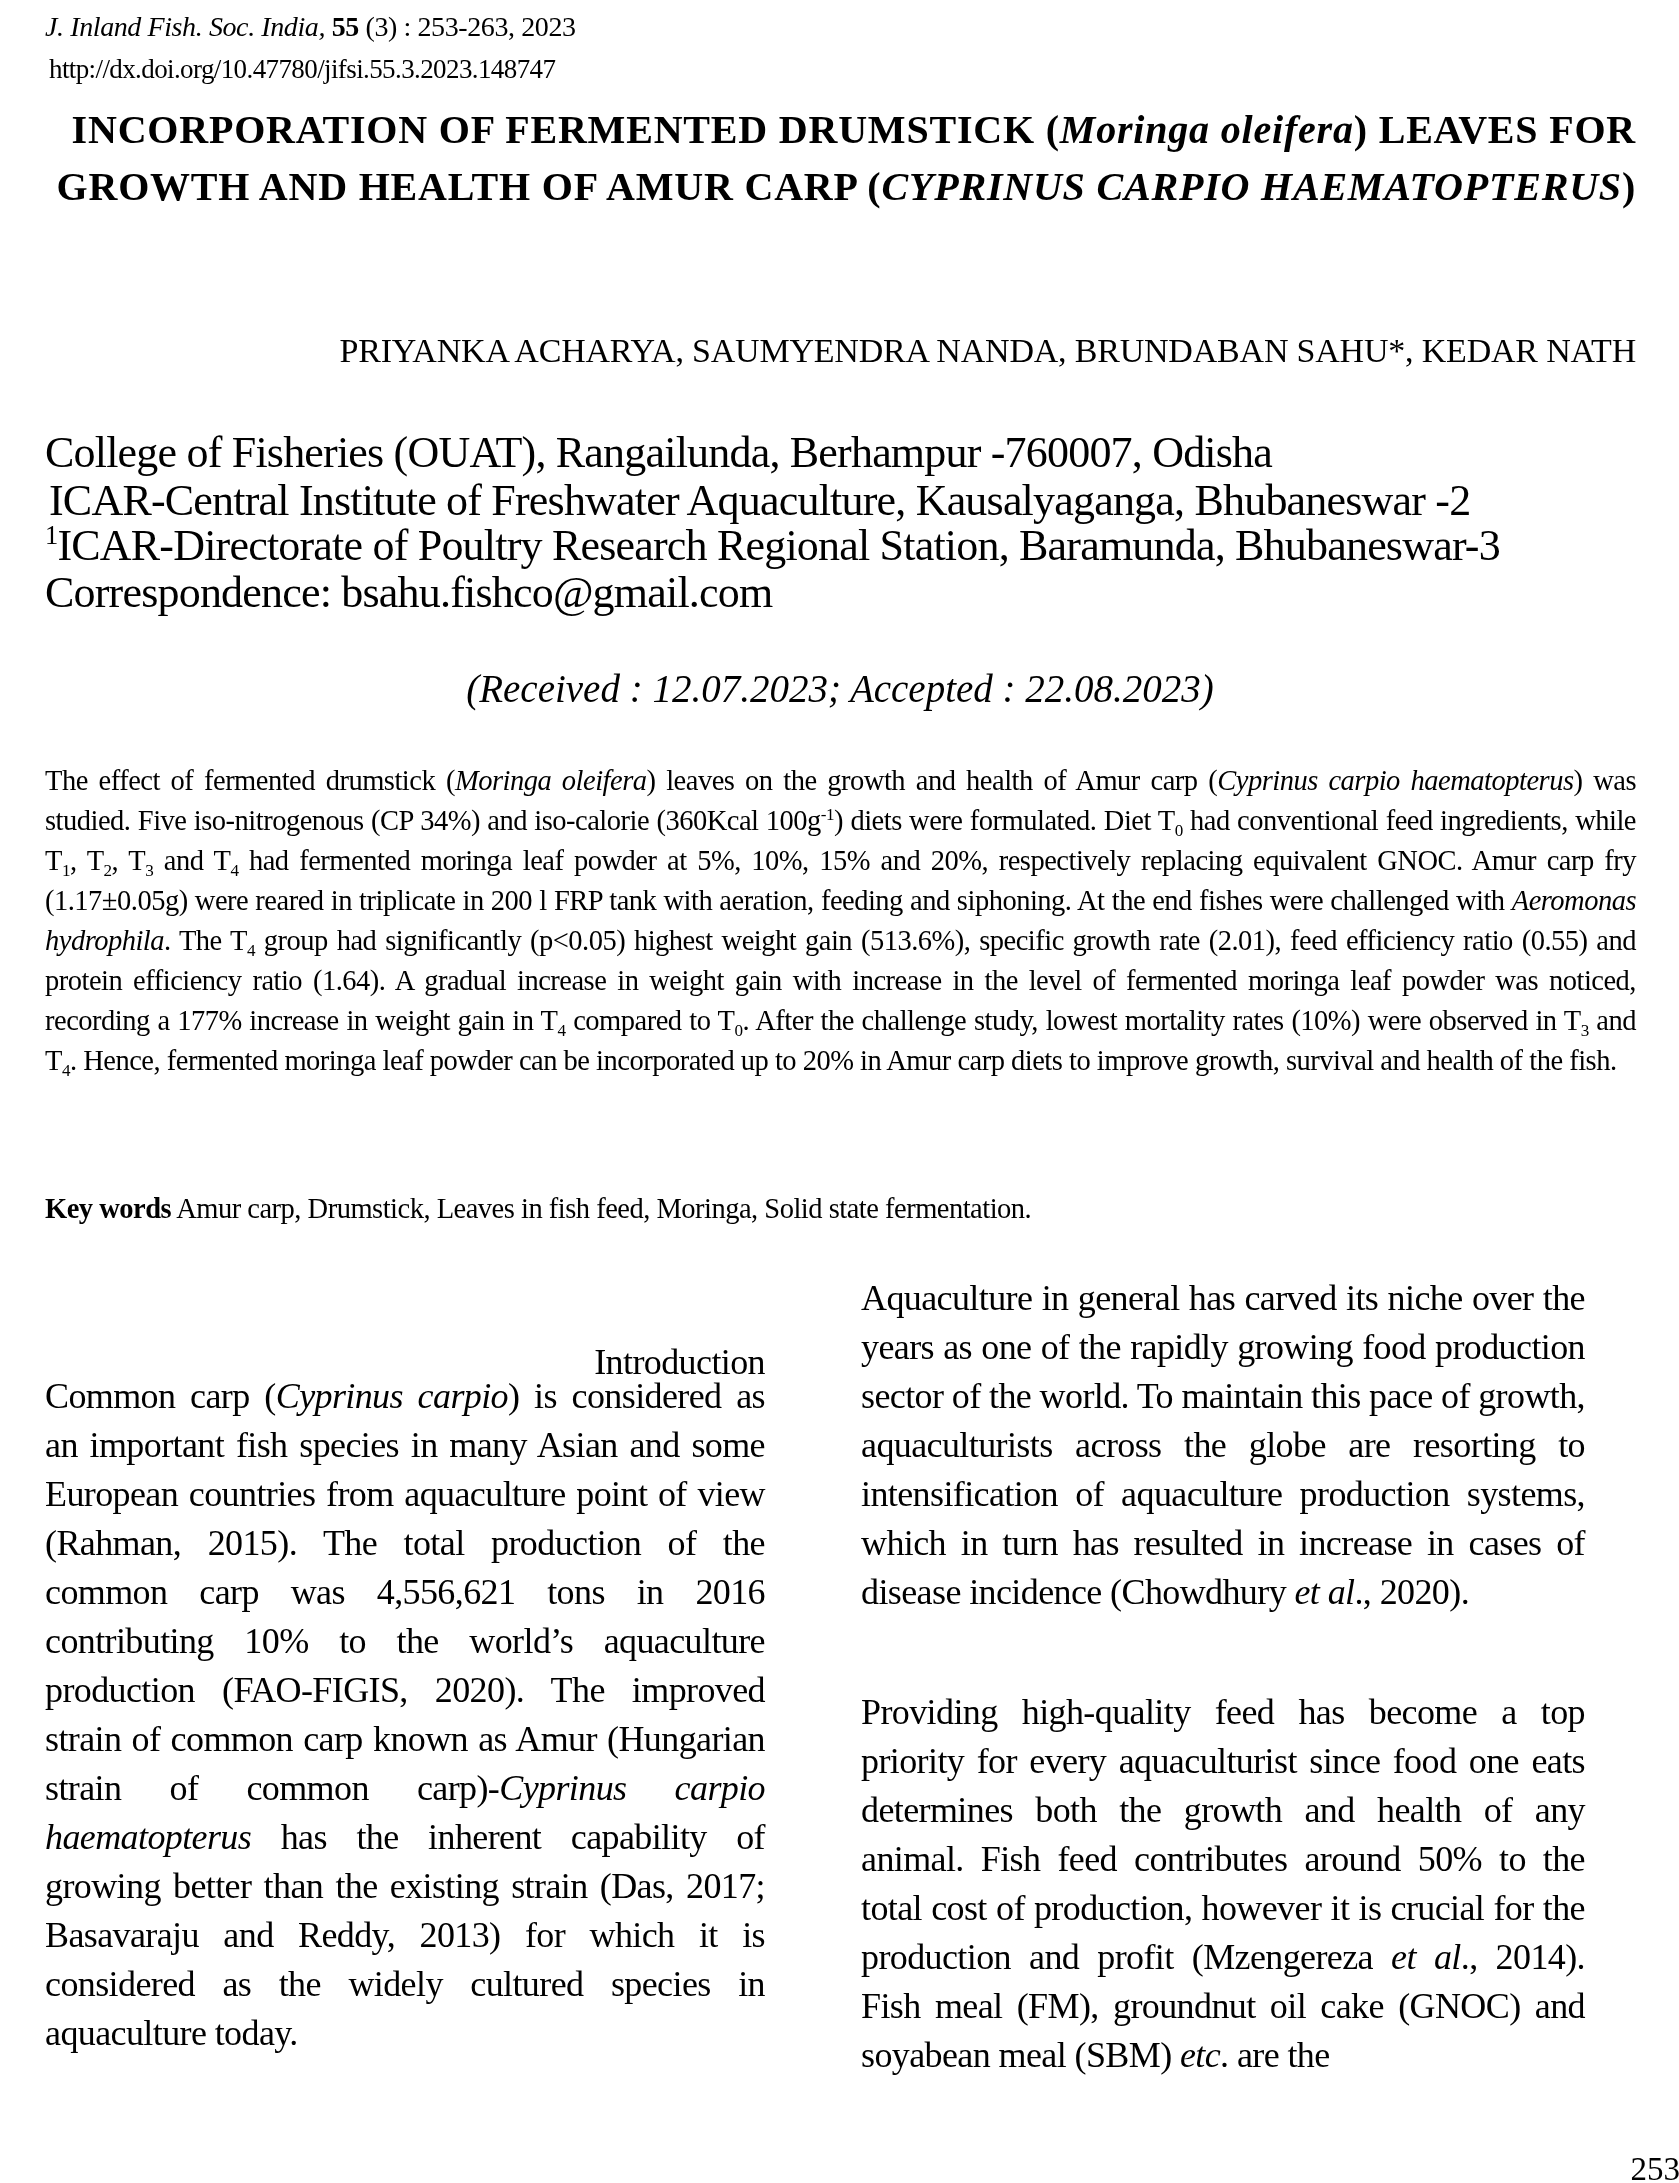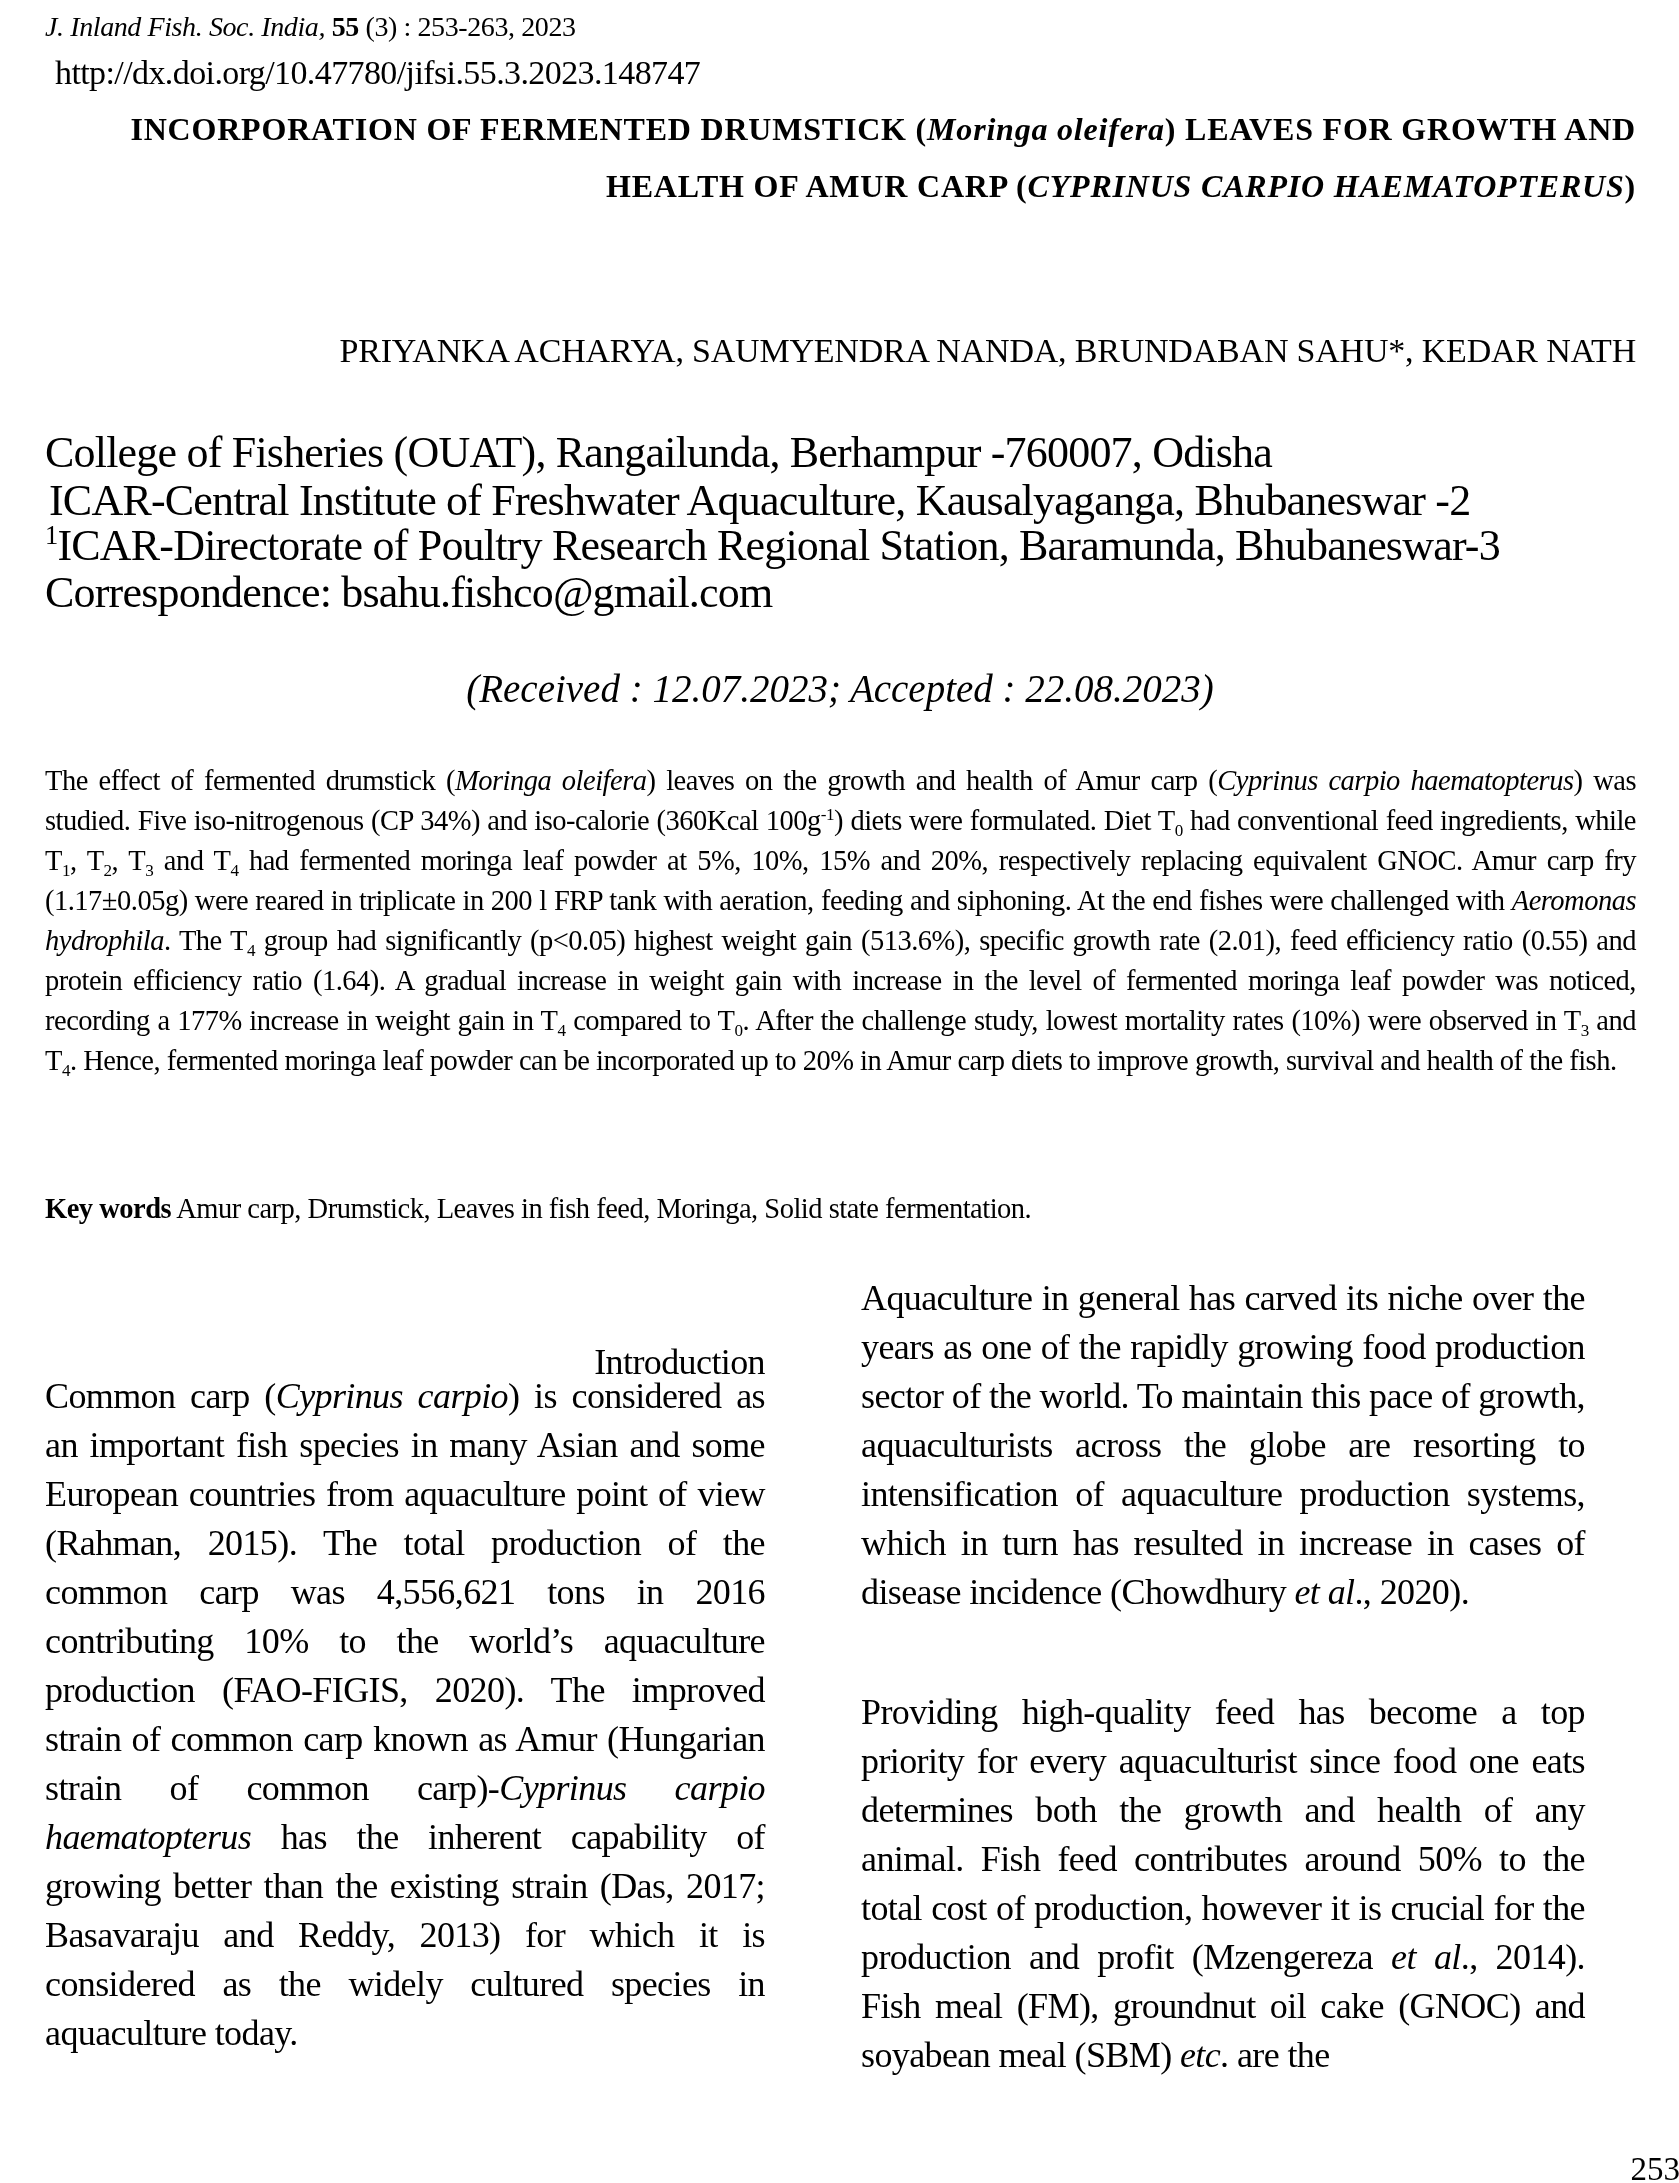--- a/index.html
+++ b/index.html
@@ -4,23 +4,23 @@
 <style>
   html, body { margin: 0; padding: 0; background: #ffffff; }
   body {
     width: 1680px; height: 2183px; position: relative; overflow: hidden;
     font-family: "Liberation Serif", "DejaVu Serif", serif; color: #000;
   }
   .abs { position: absolute; text-align: right; }
   .journal { left: 45px; top: 11px; font-size: 28px; font-style: italic; letter-spacing: -0.4px; }
   .journal b { font-style: normal; }
   .journal .plain { font-style: normal; }
-  .doi { left: 55px; top: 54px; font-size: 34px; letter-spacing: -0.6px; }
+  .doi { left: 49px; top: 54px; font-size: 27px; letter-spacing: -0.6px; }
   .title {
-    left: 45px; top: 101px; width: 1591px; font-size: 32px; font-weight: bold;
+    left: 45px; top: 101px; width: 1591px; font-size: 40px; font-weight: bold;
     line-height: 57px; letter-spacing: 0.8px;
   }
   .title i { font-weight: bold; }
   .authors { left: 45px; top: 326px; width: 1591px; font-size: 34px; line-height: 49px; letter-spacing: -0.2px; }
   .affil { left: 45px; font-size: 44px; letter-spacing: -0.8px; }
   .received { left: 0; width: 1680px; top: 666px; text-align: center; font-size: 39px; font-style: italic; letter-spacing: 0px; }
   .abstract {
     left: 45px; top: 761px; width: 1591px; font-size: 28.5px; line-height: 40px;
     text-align: justify; letter-spacing: -0.5px;
   }

